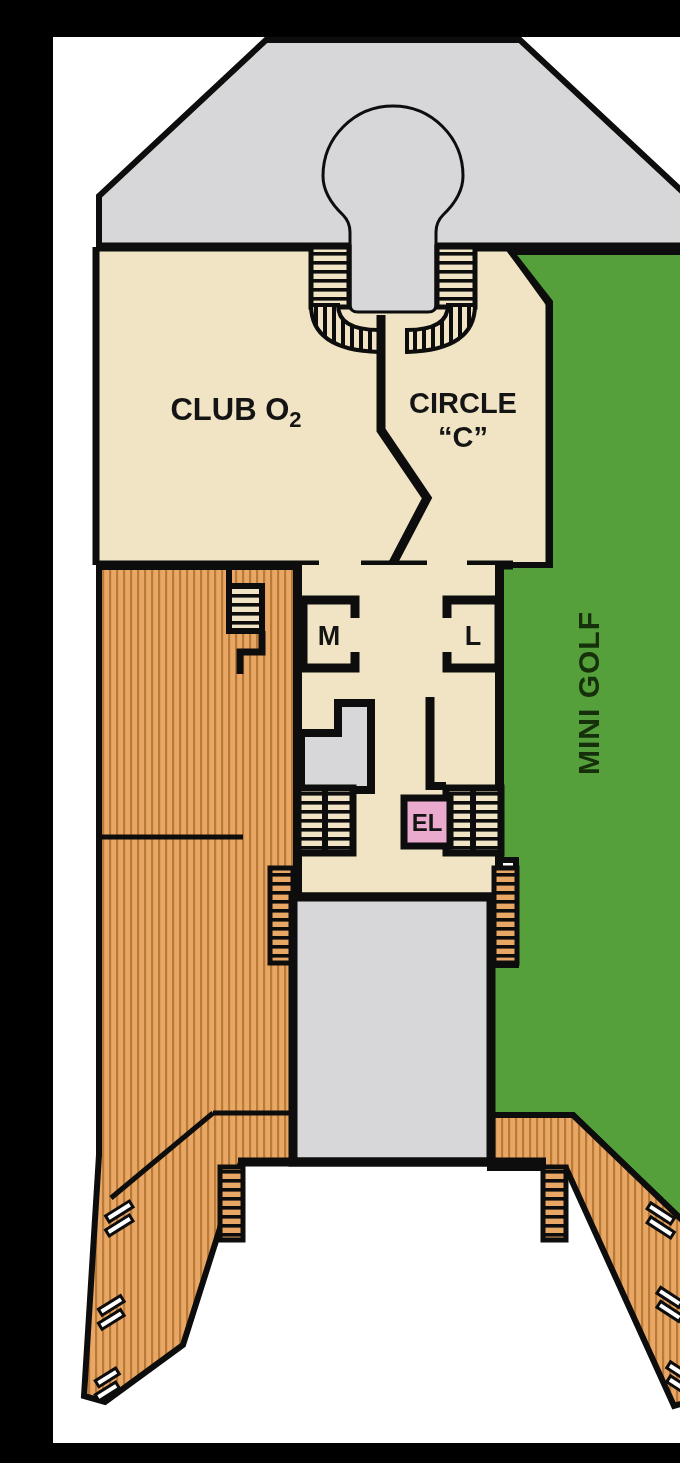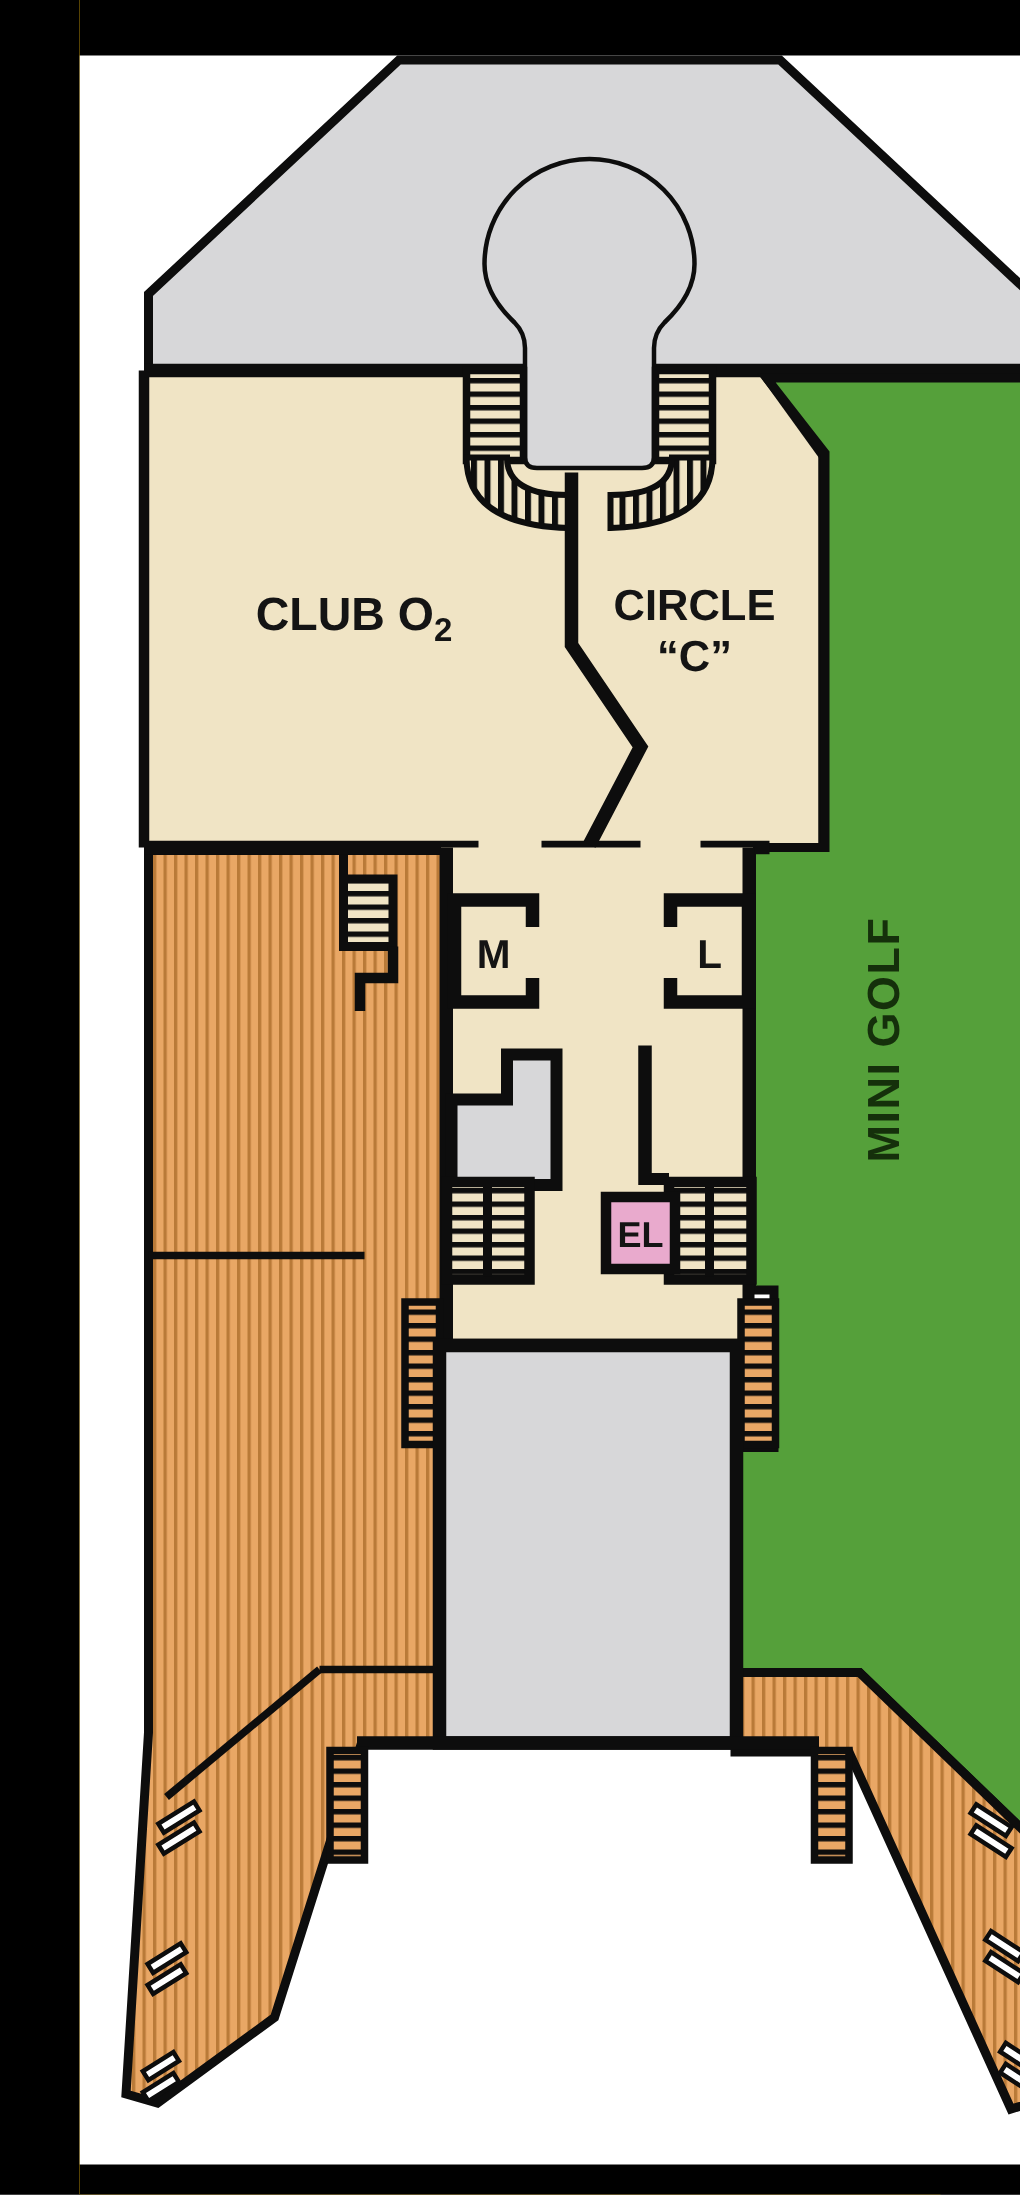--- a/index.html
+++ b/index.html
@@ -1,16 +1,16 @@
 <!DOCTYPE html>
 <html><head>
 <meta charset="utf-8">
 <style>
   html,body{margin:0;padding:0;background:#000;}
-  .page{position:relative;width:574px;height:1463px;margin:0 auto;background:#eab308;}
+  .page{position:relative;width:574px;height:1463px;margin:0 auto;background:#fdba74;}
   svg{display:block;}
   .plan-text{font-family:"Liberation Sans","DejaVu Sans",sans-serif;font-weight:bold;}
 </style>
 </head>
 <body>
 
 <div class="page">
 <svg width="680" height="1463" viewBox="0 0 680 1463">
   <defs>
     <pattern id="woodV" patternUnits="userSpaceOnUse" width="7" height="14">

